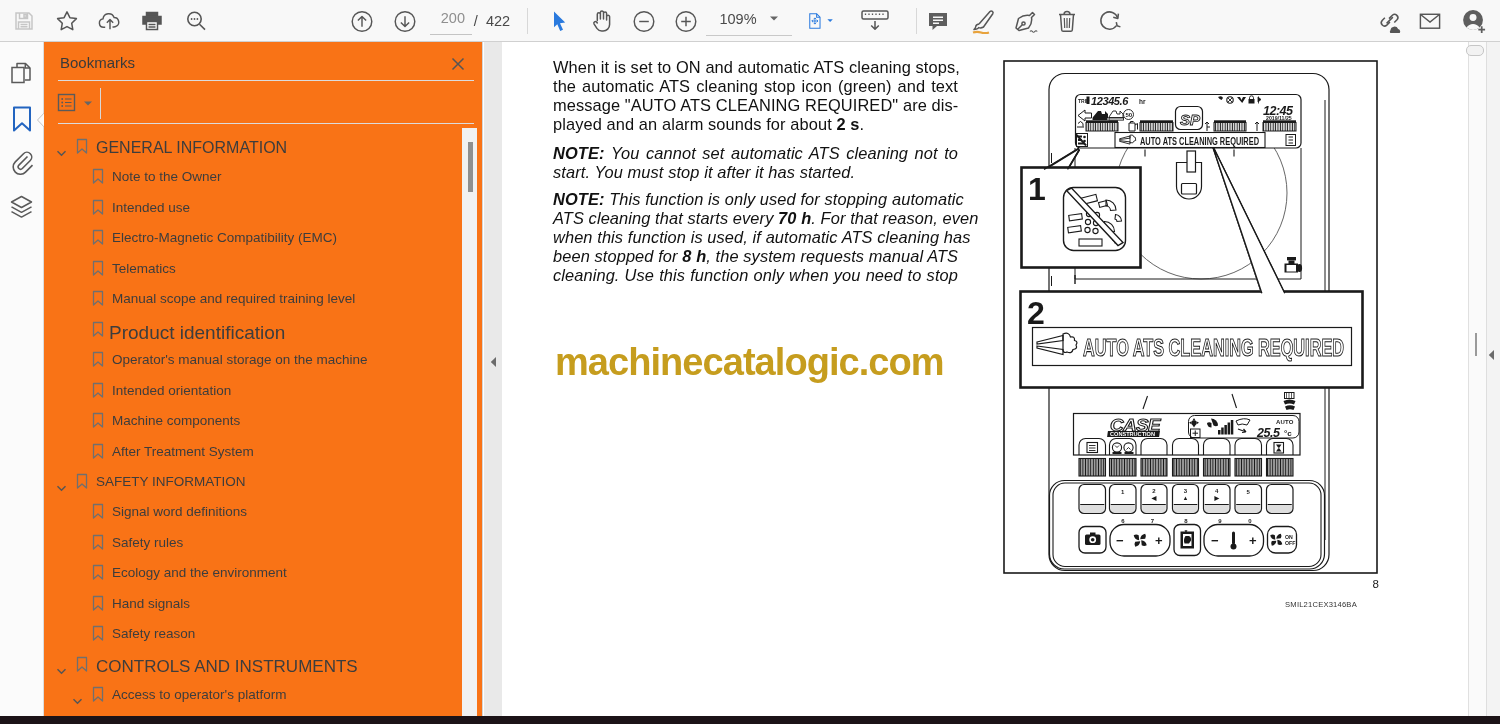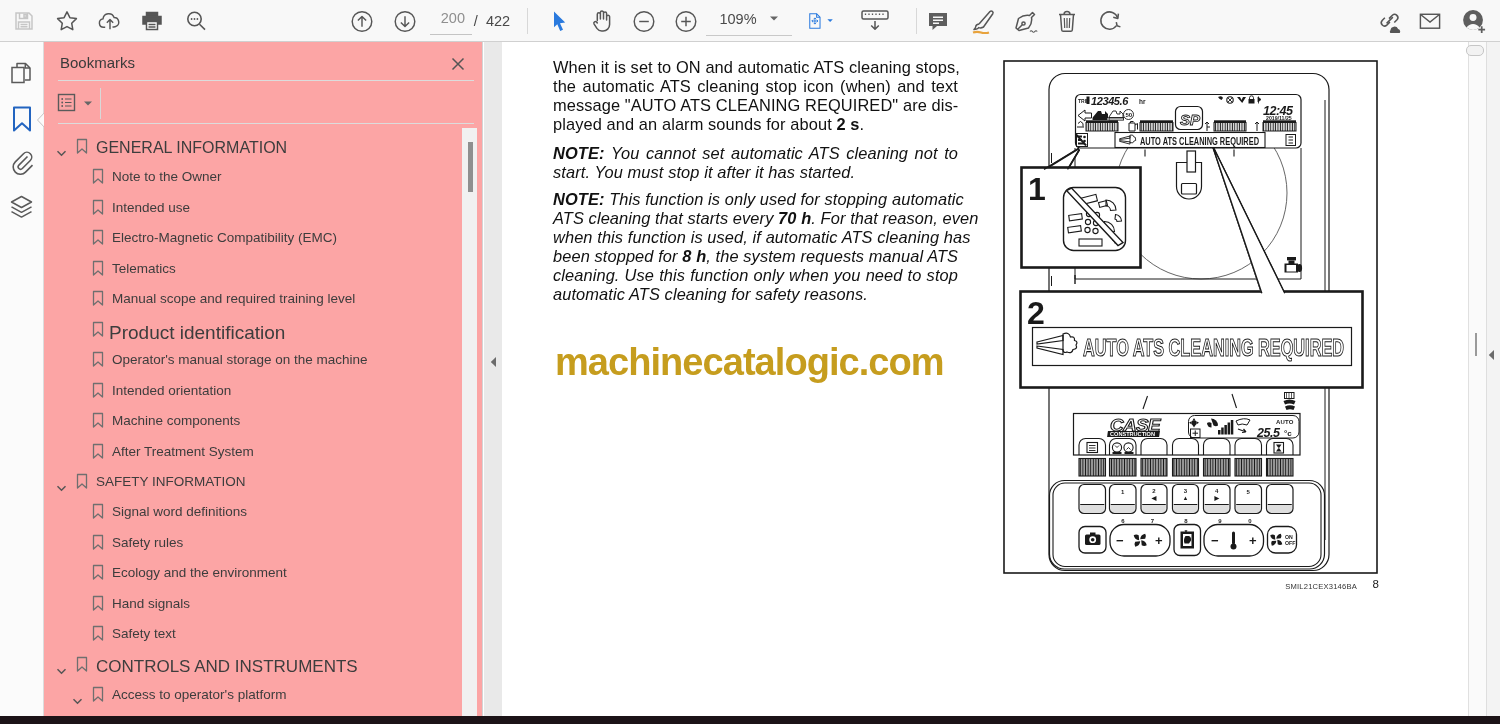--- a/index.html
+++ b/index.html
@@ -9,21 +9,21 @@
   
   #toolbar { position:absolute; left:0; top:0; width:1500px; height:42px;
     background:#f8f8f8; border-bottom:1px solid #d0d0d0; }
   .tbi { position:absolute; top:0; height:42px; display:flex; align-items:center; justify-content:center; }
   .vdiv { position:absolute; top:8px; height:26px; width:1px; background:#d8d8d8; }
   
   #rail { position:absolute; left:0; top:42px; width:44px; height:675px;
     background:#fbfbfb; border-right:1px solid #dcdcdc; }
   
   #panel { position:absolute; left:44px; top:42px; width:439px; height:675px;
-    background:#fca5a5; border-right:1px solid #d4d4d4;text-align:right; }
+    background:#f97316; border-right:1px solid #d4d4d4;text-align:right; }
   
   #docarea { position:absolute; left:484px; top:42px; width:1016px; height:675px;
     background:#e9e9e9; }
   #page { position:absolute; left:18px; top:0px; width:966px; height:675px; background:#ffffff; }
   #scrollcol { position:absolute; left:984px; top:0; width:18px; height:675px; background:#fafafa; border-left:1px solid #e0e0e0;}
   #toolstrip { position:absolute; left:1002px; top:0; width:14px; height:675px; background:#f3f3f3; border-left:1px solid #dedede;}
   #blackbar { position:absolute; left:0; top:716px; width:1500px; height:8px; background:#1c1317; }
   
   .jline { text-align:justify; text-align-last:justify; white-space:nowrap; }
   .lline { text-align:left; }
@@ -378,21 +378,21 @@
       <div class="abs" style="left:0;top:545.75px;width:418px;height:30px">
         <span class="abs" style="left:47px;top:7px"><svg width="14" height="17" viewBox="0 0 14 17" fill="none" stroke="#6f6f6f" stroke-width="1.3">
             <path d="M2.5 1.5 h9 v13.5 l-4.5 -4 -4.5 4 z" stroke-linejoin="round"></path>
           </svg></span>
         <span class="abs" style="left:68px;top:8px;font-size:13.5px;color:#3d3d3d;white-space:nowrap">Hand signals</span>
       </div>
       <div class="abs" style="left:0;top:576.2px;width:418px;height:30px">
         <span class="abs" style="left:47px;top:7px"><svg width="14" height="17" viewBox="0 0 14 17" fill="none" stroke="#6f6f6f" stroke-width="1.3">
             <path d="M2.5 1.5 h9 v13.5 l-4.5 -4 -4.5 4 z" stroke-linejoin="round"></path>
           </svg></span>
-        <span class="abs" style="left:68px;top:8px;font-size:13.5px;color:#3d3d3d;white-space:nowrap">Safety text</span>
+        <span class="abs" style="left:68px;top:8px;font-size:13.5px;color:#3d3d3d;white-space:nowrap">Safety reason</span>
       </div>
       <div class="abs" style="left:0;top:606.65px;width:418px;height:30px">
         <span class="abs" style="left:12px;top:12px"><svg width="11" height="7" viewBox="0 0 11 7" fill="none" stroke="#555" stroke-width="1.5">
             <path d="M1.5 1.2 L5.5 5.2 L9.5 1.2"></path>
           </svg></span>
         <span class="abs" style="left:31px;top:7px"><svg width="14" height="17" viewBox="0 0 14 17" fill="none" stroke="#6f6f6f" stroke-width="1.3">
             <path d="M2.5 1.5 h9 v13.5 l-4.5 -4 -4.5 4 z" stroke-linejoin="round"></path>
           </svg></span>
         <span class="abs" style="left:52px;top:8px;font-size:17px;color:#3d3d3d;white-space:nowrap">CONTROLS AND INSTRUMENTS</span>
       </div>
@@ -413,33 +413,32 @@
     <path d="M7 1 L1.8 6 L7 11 Z" fill="#6b6b6b"></path>
   </svg>
 <svg class="abs" style="left:1487px;top:349px;z-index:10" width="9" height="12" viewBox="0 0 9 12">
     <path d="M7 1 L1.8 6 L7 11 Z" fill="#6b6b6b"></path>
   </svg>
 <div class="abs" style="left:1475px;top:333px;width:2px;height:23px;background:#9a9a9a;z-index:10"></div>
 <div id="docarea">
   <div id="page">
     <div id="textblock">
       <div class="jline">When it is set to ON and automatic ATS cleaning stops,</div>
-      <div class="jline">the automatic ATS cleaning stop icon (when) and text</div>
+      <div class="jline">the automatic ATS cleaning stop icon (green) and text</div>
       <div class="jline">message "AUTO ATS CLEANING REQUIRED" are dis-</div>
       <div class="lline">played and an alarm sounds for about <span class="b">2 s</span>.</div>
       <div style="height:10.5px"></div>
       <div class="jline it"><span class="b">NOTE:</span>&nbsp;You cannot set automatic ATS cleaning not to</div>
       <div class="lline it">start. You must stop it after it has started.</div>
       <div style="height:7.5px"></div>
       <div class="jline it"><span class="b">NOTE:</span>&nbsp;This function is only used for stopping automatic</div>
       <div class="jline it">ATS cleaning that starts every <span class="b">70 h</span>. For that reason, even</div>
       <div class="jline it">when this function is used, if automatic ATS cleaning has</div>
       <div class="jline it">been stopped for <span class="b">8 h</span>, the system requests manual ATS</div>
       <div class="jline it">cleaning. Use this function only when you need to stop</div>
-      <div class="lline it">automatic ATS cleaning for safety reasons.</div>
     </div>
     <div id="gold">machinecatalogic.com</div>
   </div>
   <div id="scrollcol"></div>
   <div id="toolstrip"></div>
 </div>
 <svg class="abs" id="fig" style="left:1003px;top:60px" width="376" height="532" viewBox="1003 60 376 532">
   <defs>
     <pattern id="hb" width="2.6" height="8" patternUnits="userSpaceOnUse">
       <rect width="2.6" height="8" fill="#fff"></rect>
@@ -739,16 +738,16 @@
         <path d="M1276.3 539.7 m0 -1 a5.5 5.5 0 0 1 4.5 -5 q1.4 2.3 0 4.6 z"></path>
         <path d="M1276.3 539.7 m1 0 a5.5 5.5 0 0 1 5 4.5 q-2.3 1.4 -4.6 0 z"></path>
         <path d="M1276.3 539.7 m0 1 a5.5 5.5 0 0 1 -4.5 5 q-1.4 -2.3 0 -4.6 z"></path>
         <path d="M1276.3 539.7 m-1 0 a5.5 5.5 0 0 1 -5 -4.5 q2.3 -1.4 4.6 0 z"></path>
         <text x="1285" y="538.5" font-size="5.2" font-weight="bold">ON</text>
         <text x="1285" y="544.5" font-size="5.2" font-weight="bold">OFF</text>
       </g>
     </g>
   </g>
 </svg>
-<div class="abs" style="left:1285px;top:582px;width:72px;text-align:right;font-size:7.6px;letter-spacing:0.2px;color:#333">SMIL21CEX3146BA</div>
+<div class="abs" style="left:1285px;top:600px;width:72px;text-align:center;font-size:7.6px;letter-spacing:0.2px;color:#333">SMIL21CEX3146BA</div>
 <div class="abs" style="left:1367px;top:578px;width:12px;text-align:right;font-size:11.5px;color:#222">8</div>
 <div class="abs" style="left:1466px;top:45px;width:18px;height:11px;background:#f2f2f2;border:1px solid #c6c6c6;border-radius:5px"></div>
 <div id="blackbar"></div>
 
 </body></html>

